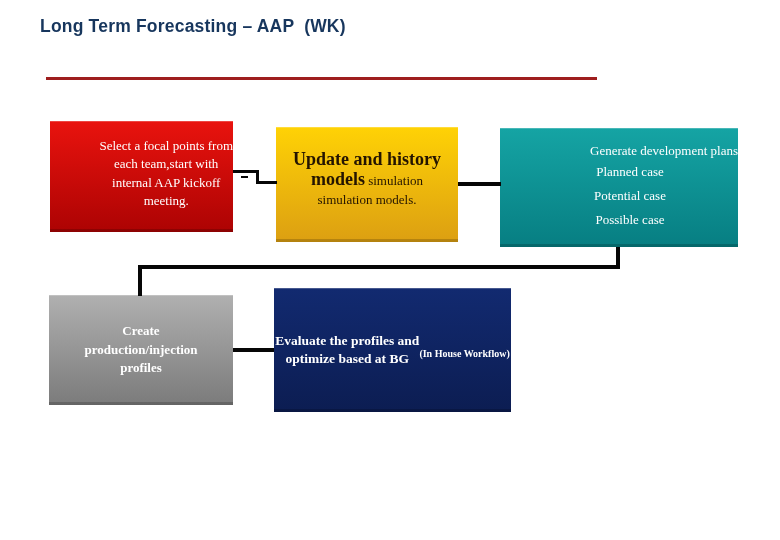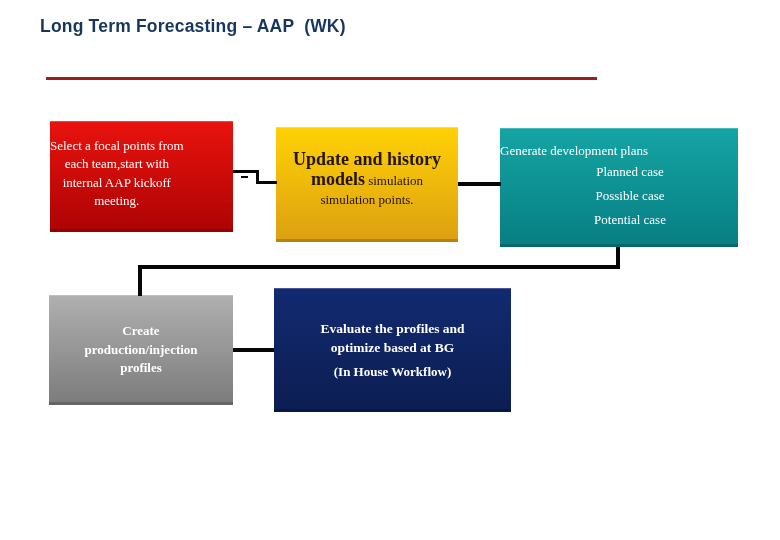--- a/index.html
+++ b/index.html
@@ -41,21 +41,21 @@
   .box {
     position: absolute;
     box-sizing: border-box;
     box-shadow: inset 0 1px 0 rgba(255,255,255,0.22), inset 0 -3px 0 rgba(0,0,0,0.18);
   }
   .box p { margin: 0; }
 
   .box-red {
     left: 50px; top: 121px; width: 183px; height: 111px;
     background: linear-gradient(180deg, var(--red_top, #E9130E), var(--red_bottom, #AC0303));
-    display: flex; align-items: center; justify-content: flex-start;
+    display: flex; align-items: center; justify-content: flex-end;
   }
   .box-red p {
     color: #ffffff;
     font-size: 13px;
     line-height: 18.5px;
     text-align: center;
     white-space: pre-line;
     margin-top: -6px;
   }
 
@@ -71,21 +71,21 @@
   .box-yellow { padding-bottom: 10px; }
 
   .box-teal {
     left: 500px; top: 128px; width: 238px; height: 119px;
     background: linear-gradient(180deg, var(--teal_top, #15A4A4), var(--teal_bottom, #077E82));
     color: #ffffff;
     padding-top: 14px;
   }
   .box-teal .teal-heading {
     font-size: 13px;
-    text-align: left;
+    text-align: right;
     line-height: 18px;
   }
   .box-teal .teal-item {
     font-size: 13px;
     text-align: center;
     padding-left: 22px;
     line-height: 24px;
   }
 
   .box-gray {
@@ -97,35 +97,35 @@
     color: #ffffff;
     font-size: 13px;
     line-height: 18.5px;
     text-align: center;
     white-space: pre-line;
   }
 
   .box-blue {
     left: 274px; top: 288px; width: 237px; height: 124px;
     background: linear-gradient(180deg, var(--blue_top, #122A70), var(--blue_bottom, #0C1D52));
-    display: flex; flex-direction: column; align-items: center; justify-content: center;
+    display: flex; flex-direction: row; align-items: center; justify-content: center;
     color: #ffffff;
   }
   .box-blue .b1 {
     font-weight: bold;
     font-size: 13.5px;
     line-height: 18.5px;
     text-align: center;
     white-space: pre-line;
   }
   .box-blue .b2 {
     font-weight: bold;
-    font-size: 13px;
+    font-size: 10px;
     margin-top: 7px;
-    text-align: left;
+    text-align: right;
   }
 
   .conn {
     position: absolute;
     background: var(--connector_color, #060606);
   }
   .c1a { left: 233px; top: 170px; width: 26px; height: 3px; }
   .c1dash { left: 241px; top: 176px; width: 7px; height: 2px; }
   .c1b { left: 256px; top: 170px; width: 3px; height: 14px; }
   .c1c { left: 256px; top: 181px; width: 21px; height: 3px; }
@@ -146,28 +146,28 @@
   <div class="box box-red">
     <p>Select a focal points from
 each team,start with
 internal AAP kickoff
 meeting.</p>
   </div>
 
   <div class="box box-yellow">
     <p class="yline"><span class="ybold">Update and history</span></p>
     <p class="yline"><span class="ybold">models</span><span> simulation</span></p>
-    <p class="yline">simulation points.</p>
+    <p class="yline">simulation models.</p>
   </div>
 
   <div class="box box-teal">
     <p class="teal-heading">Generate development plans</p>
     <p class="teal-item">Planned case</p>
+    <p class="teal-item">Potential case</p>
     <p class="teal-item">Possible case</p>
-    <p class="teal-item">Potential case</p>
   </div>
 
   <div class="box box-gray">
     <p>Create
 production/injection
 profiles</p>
   </div>
 
   <div class="box box-blue">
     <p class="b1">Evaluate the profiles and

